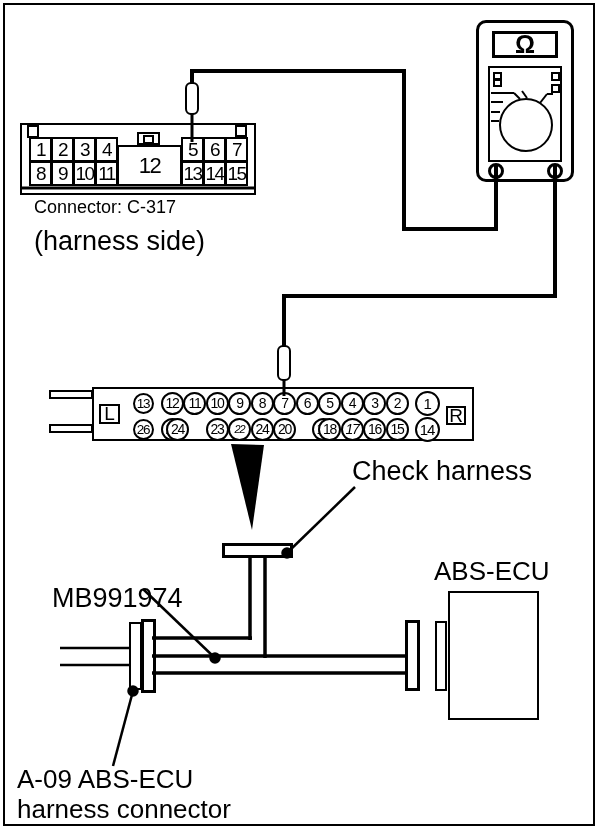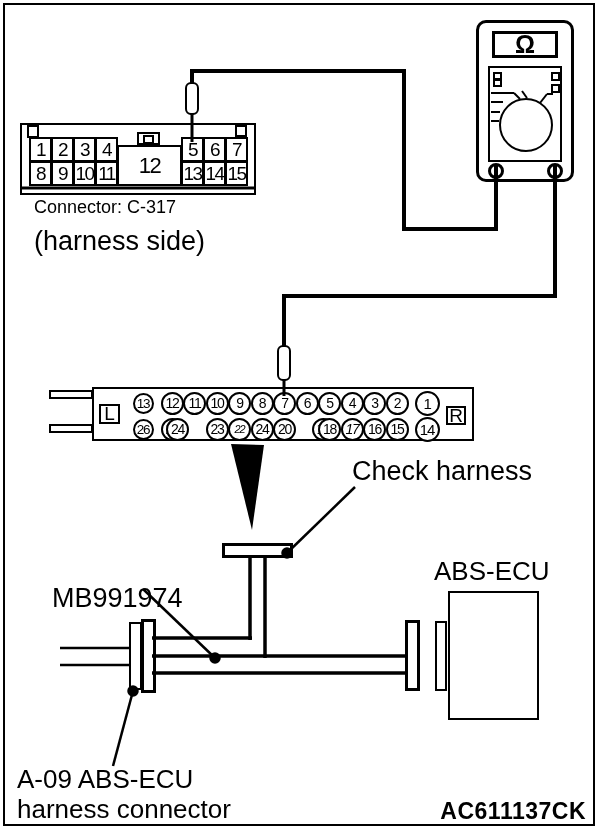--- a/index.html
+++ b/index.html
@@ -109,21 +109,20 @@
 
   <div class="abs" style="left:129px;top:622px;width:13px;height:68px;border:2px solid #000;background:#fff;"></div>
   <div class="abs" style="left:141px;top:619px;width:15px;height:74px;border:3px solid #000;background:#fff;"></div>
 
   <div class="abs" style="left:405px;top:620px;width:15px;height:71px;border:3.5px solid #000;background:#fff;"></div>
   <div class="abs" style="left:435px;top:621px;width:12px;height:70px;border:2px solid #000;background:#fff;"></div>
   <div class="abs" style="left:448px;top:591px;width:91px;height:129px;border:2.5px solid #000;background:#fff;"></div>
 
   <div class="txt" style="left:17px;top:766px;font-size:26px;">A-09 ABS-ECU</div>
   <div class="txt" style="left:17px;top:796px;font-size:26px;">harness connector</div>
-  <div class="txt" style="left:440px;top:799px;width:146px;text-align:right;font-size:23px;font-weight:bold;letter-spacing:0.5px;">AC611137CK</div>
 
   <svg class="overlay" width="600" height="834" viewBox="0 0 600 834">
     <g fill="none" stroke="#000" stroke-width="4">
       <polyline points="192,83 192,71 404,71 404,229 496,229 496,165"></polyline>
       <polyline points="284,346 284,296 555,296 555,165"></polyline>
     </g>
     <g stroke="#000" stroke-width="3">
       <line x1="192" y1="114" x2="192" y2="142"></line>
       <line x1="284" y1="379" x2="284" y2="396"></line>
       <line x1="22" y1="188" x2="254" y2="188"></line>

